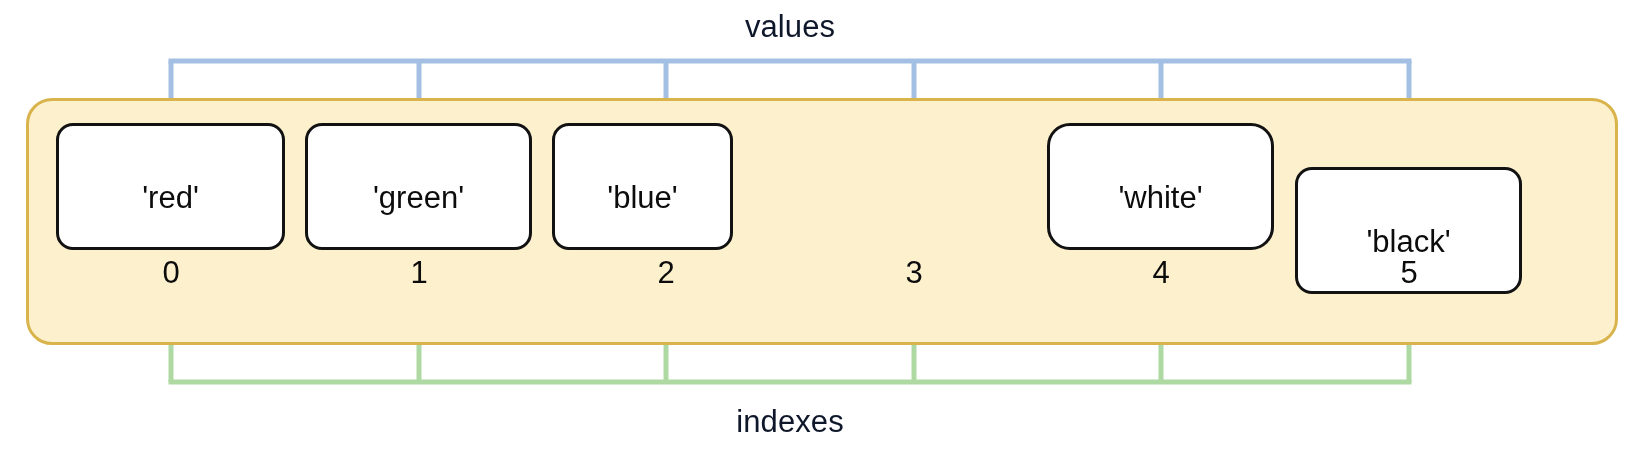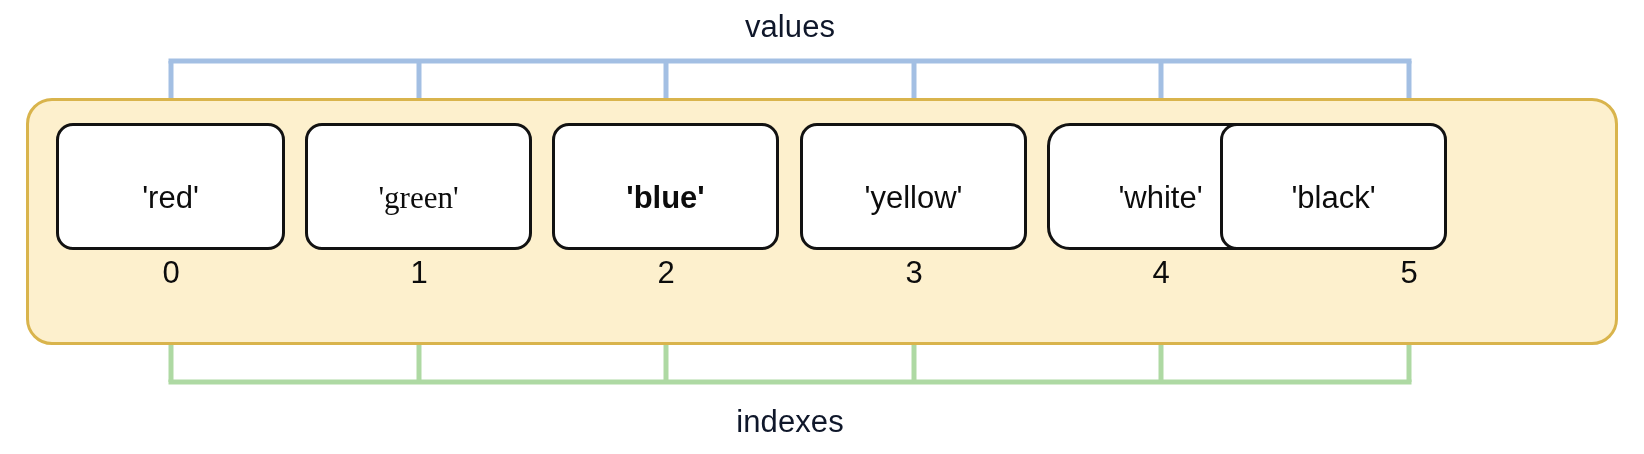--- a/index.html
+++ b/index.html
@@ -114,33 +114,30 @@
   <div class="label" id="values-label" style="left: 790px;">values</div>
 
   <div id="array-container"></div>
 
   <div class="label" id="indexes-label" style="left: 790px;">indexes</div>
 
 <div class="cell" style="left: 56px; width: 229px;">
       <span class="cell-value">'red'</span>
     </div>
     <div class="index-label" style="left: 171px;">0</div>
-    <div class="cell" style="left: 305px; width: 227px; font-family: Liberation Serif, serif;">
+    <div class="cell" style="left: 305px; width: 227px;">
       <span class="cell-value">'green'</span>
     </div>
     <div class="index-label" style="left: 419px;">1</div>
-    <div class="cell" style="left: 552px; width: 227px; font-weight: bold;">
+    <div class="cell" style="left: 552px; width: 181px;">
       <span class="cell-value">'blue'</span>
     </div>
     <div class="index-label" style="left: 666px;">2</div>
-    <div class="cell" style="left: 800px; width: 227px;">
-      <span class="cell-value">'yellow'</span>
-    </div>
     <div class="index-label" style="left: 914px;">3</div>
     <div class="cell" style="left: 1047px; width: 227px; border-radius: 23px;">
       <span class="cell-value">'white'</span>
     </div>
     <div class="index-label" style="left: 1161px;">4</div>
-    <div class="cell" style="left: 1220px; width: 227px;">
+    <div class="cell" style="left: 1295px; width: 227px; margin-top: 44px;">
       <span class="cell-value">'black'</span>
     </div>
     <div class="index-label" style="left: 1409px;">5</div>
   </div>
 
 </body></html>

